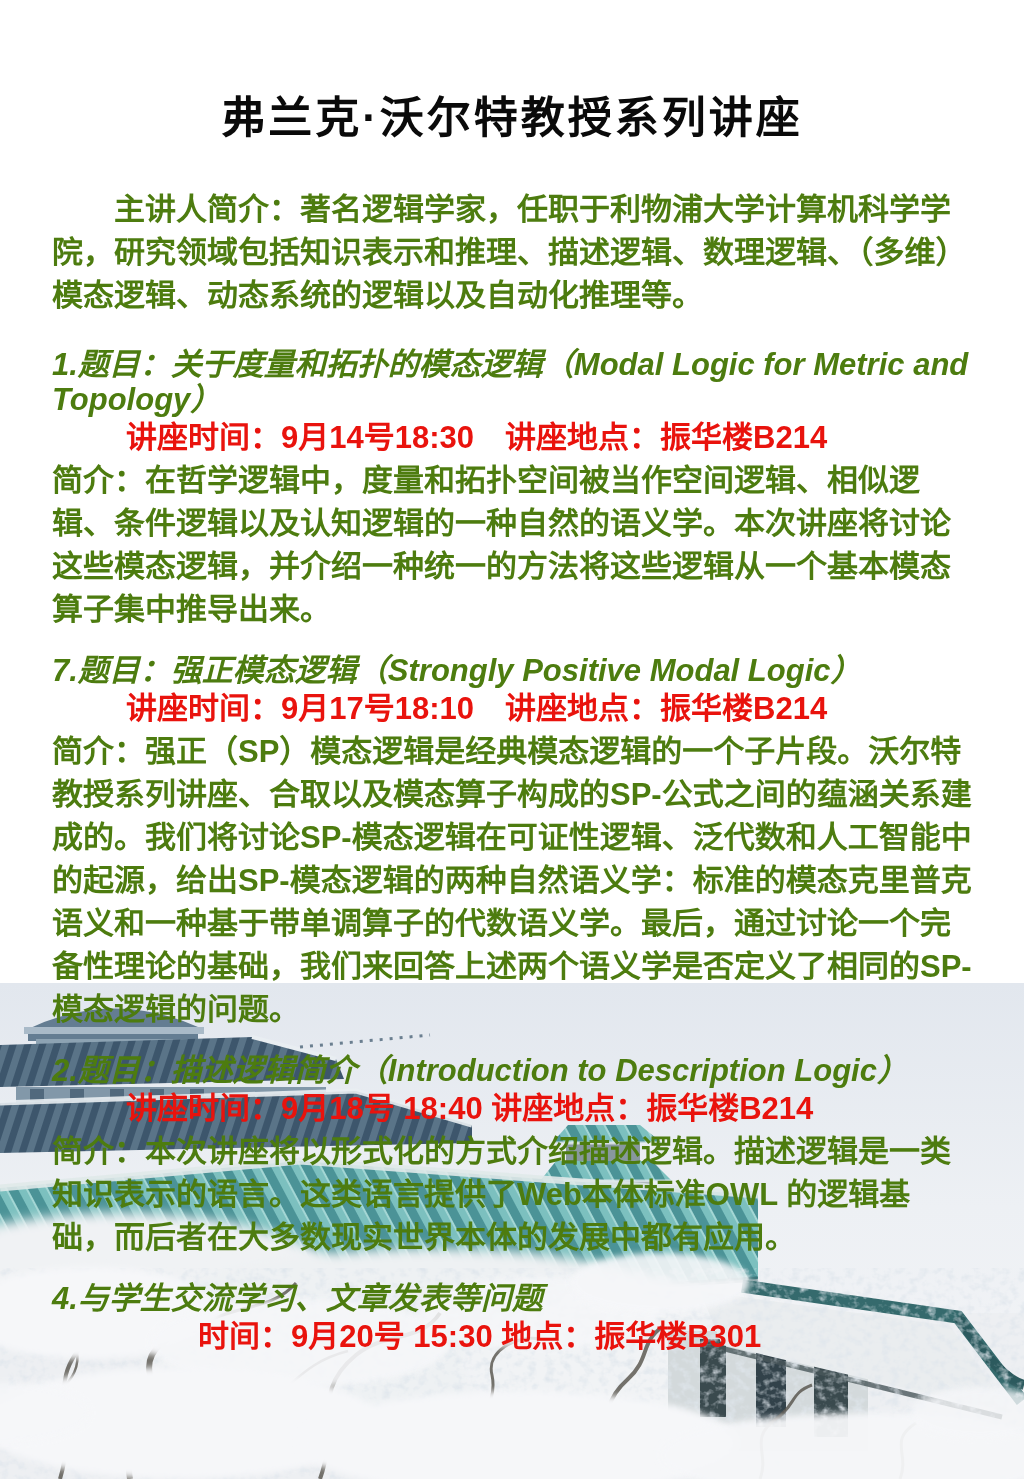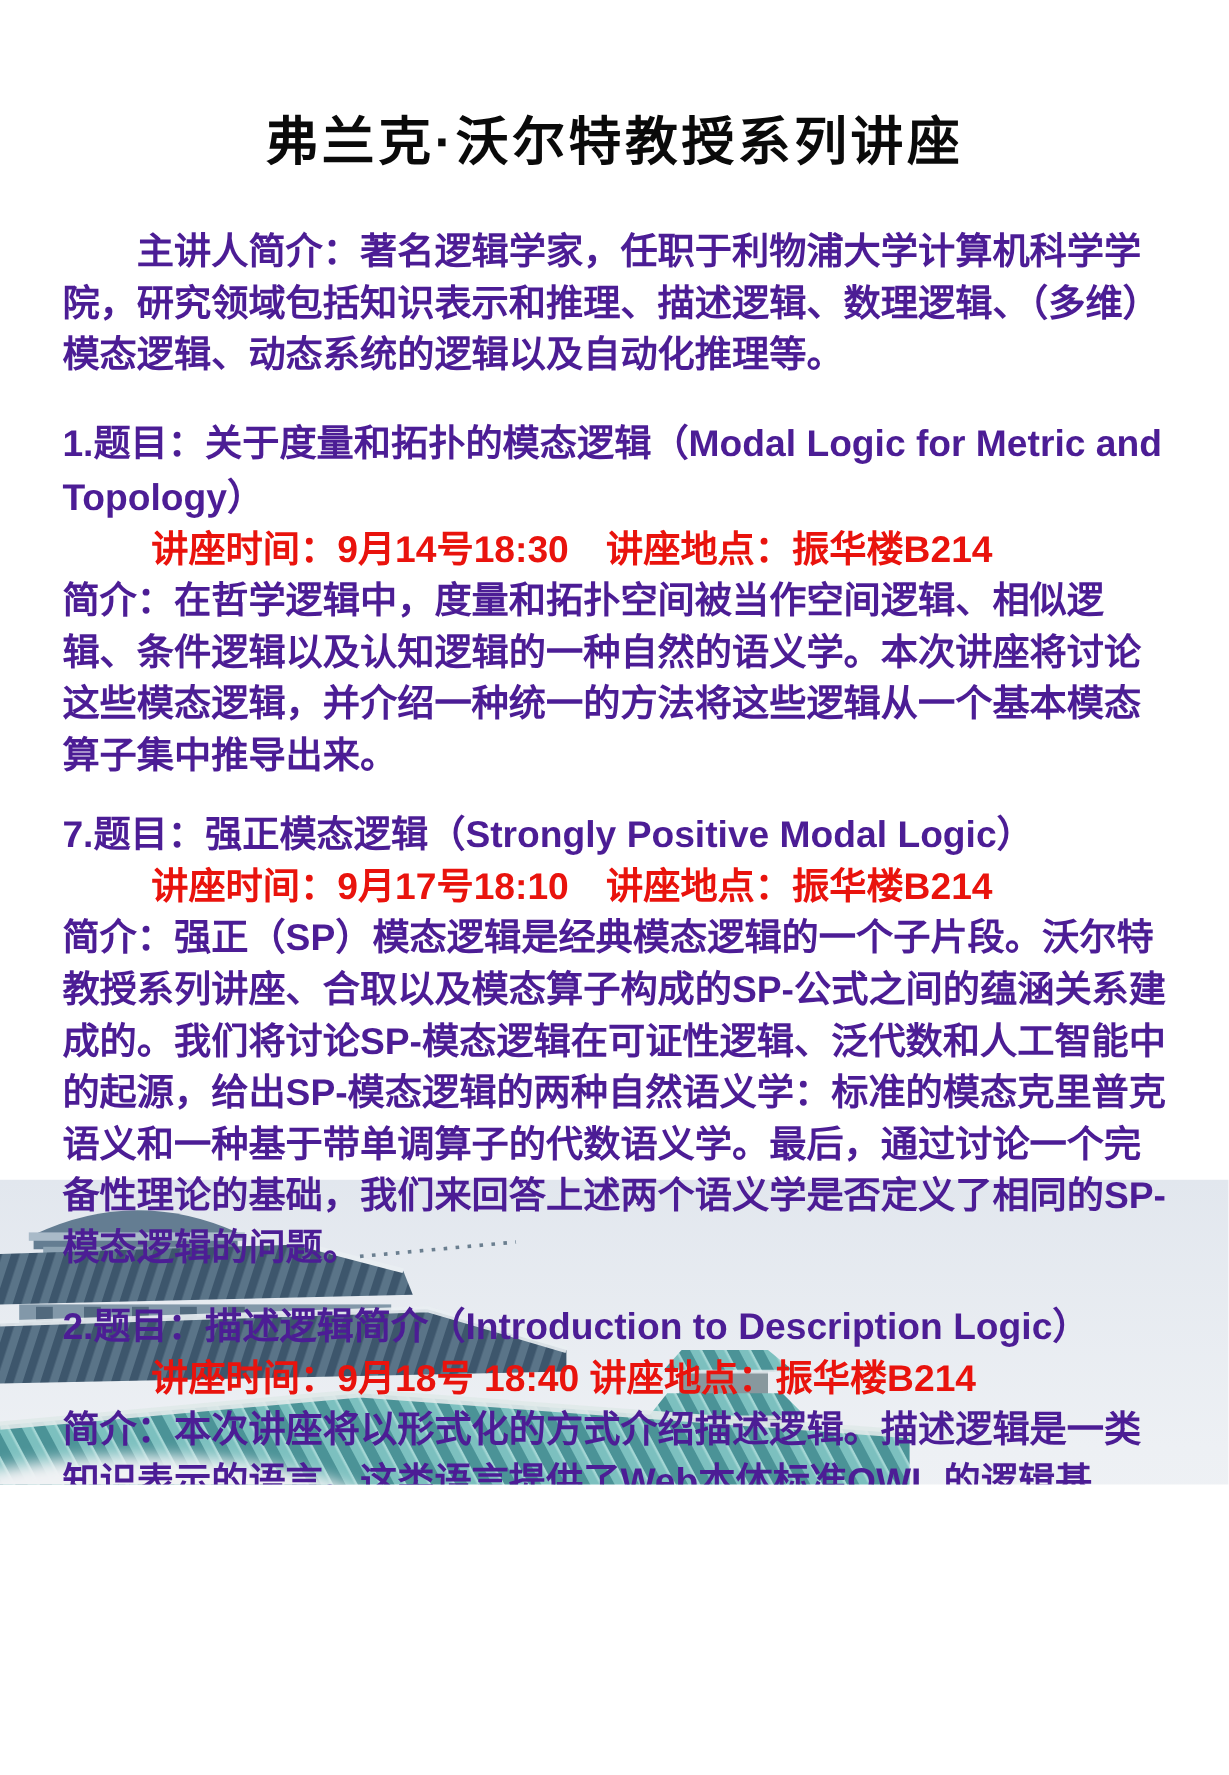--- a/index.html
+++ b/index.html
@@ -1,37 +1,37 @@
 <!DOCTYPE html>
 <html lang="zh-CN" style="--accent: #e9130d;"><head>
 <meta charset="utf-8">
 <style>
   html,body{margin:0;padding:0;}
   body{
     width:1024px;height:1479px;overflow:hidden;background:#ffffff;
     font-family:"Liberation Sans","DejaVu Sans",sans-serif;
   }
   .page{
-    position:relative;width:1024px;height:1237px;background:#ffffff;overflow:hidden;
+    position:relative;width:1024px;height:1479px;background:#ffffff;overflow:hidden;
   }
   .photo{
     position:absolute;left:0;top:983px;width:1024px;height:496px;display:block;
   }
   .content{
     position:absolute;left:0;top:0;width:1024px;height:1479px;
     padding:82px 52px 0 52px;box-sizing:border-box;color:#0a0a0a;
   }
   h1.title{
     margin:0 0 42px 0;text-align:center;font-size:44px;font-weight:bold;
     letter-spacing:3px;color:#0a0a0a;
   }
-  p{margin:0;font-size:31px;line-height:43px;font-weight:bold;color:#4c1d95;}
+  p{margin:0;font-size:31px;line-height:43px;font-weight:bold;color:#4d7c0f;}
   .intro{text-indent:62px;margin-bottom:30px;}
   .lecture{margin-bottom:22px;}
-  .heading{line-height:45px;}
+  .heading{line-height:35px;font-style:italic;}
   .schedule{
     color:var(--accent,#e9130d);
     padding-left:74px;line-height:38px;margin-top:2px;margin-bottom:2px;
     white-space:pre-wrap;
   }
   .lecture-4 .schedule{padding-left:146px;}
   .summary:empty{display:none;}
 </style>
 </head>
 <body>
@@ -171,15 +171,20 @@
       <p class="schedule">讲座时间：9月17号18:10　讲座地点：振华楼B214</p>
       <p class="summary">简介：强正（SP）模态逻辑是经典模态逻辑的一个子片段。沃尔特教授系列讲座、合取以及模态算子构成的SP-公式之间的蕴涵关系建成的。我们将讨论SP-模态逻辑在可证性逻辑、泛代数和人工智能中的起源，给出SP-模态逻辑的两种自然语义学：标准的模态克里普克语义和一种基于带单调算子的代数语义学。最后，通过讨论一个完备性理论的基础，我们来回答上述两个语义学是否定义了相同的SP-模态逻辑的问题。</p>
     </section>
 
     <section class="lecture lecture-3">
       <p class="heading">2.题目：描述逻辑简介（Introduction to Description Logic）</p>
       <p class="schedule">讲座时间：9月18号 18:40 讲座地点：振华楼B214</p>
       <p class="summary">简介：本次讲座将以形式化的方式介绍描述逻辑。描述逻辑是一类知识表示的语言。这类语言提供了Web本体标准OWL 的逻辑基础，而后者在大多数现实世界本体的发展中都有应用。</p>
     </section>
 
+    <section class="lecture lecture-4">
+      <p class="heading">4.与学生交流学习、文章发表等问题</p>
+      <p class="schedule">时间：9月20号 15:30 地点：振华楼B301</p>
+
+    </section>
 
   </div>
 </div>
 
 </body></html>

